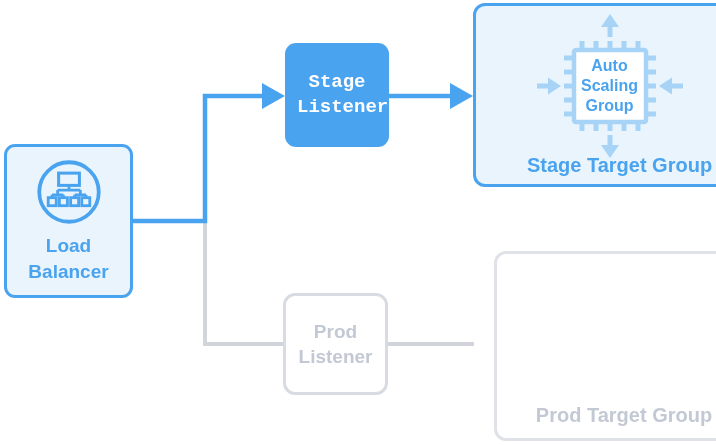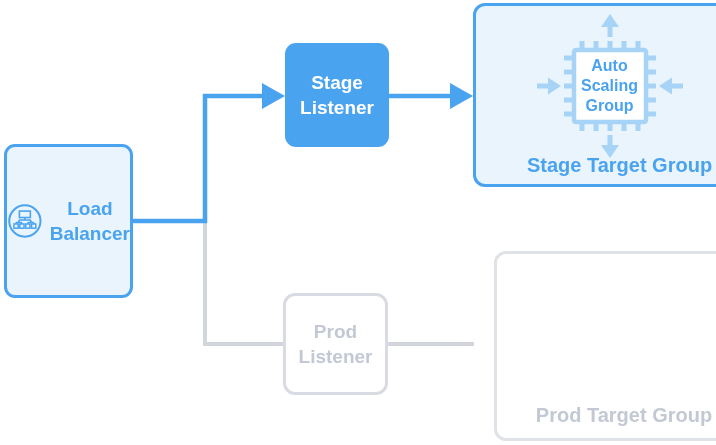--- a/index.html
+++ b/index.html
@@ -23,35 +23,35 @@
   }
   .connector-layer{position:absolute;inset:0;z-index:1;}
   .node{position:absolute;z-index:2;display:flex;align-items:center;justify-content:center;}
 
   
   .node-lb{
     left:4px;top:144px;width:129px;height:154px;
     background:var(--box-fill-blue);
     border:3px solid var(--accent);
     border-radius:11px;
-    flex-direction:row;gap:7px;
+    flex-direction:column;gap:7px;
   }
   .node-lb .lb-icon{width:68px;height:68px;display:block;}
   .node-label{
     font-size:19px;font-weight:bold;line-height:1.32;
     text-align:center;color:var(--accent);width:92px;
   }
 
   
   .node-stage-listener{
     left:285px;top:43px;width:104px;height:104px;
     background:var(--accent);
     border-radius:11px;
   }
-  .node-stage-listener .node-label{color:#fff;width:80px;}
+  .node-stage-listener .node-label{color:#fff;width:80px;font-family:Liberation Mono, monospace;}
 
   
   .node-prod-listener{
     left:283px;top:293px;width:105px;height:102px;
     background:var(--white);
     border:3px solid var(--prod-border);
     border-radius:12px;
   }
   .node-prod-listener .node-label{color:var(--text-gray);width:80px;}
 

